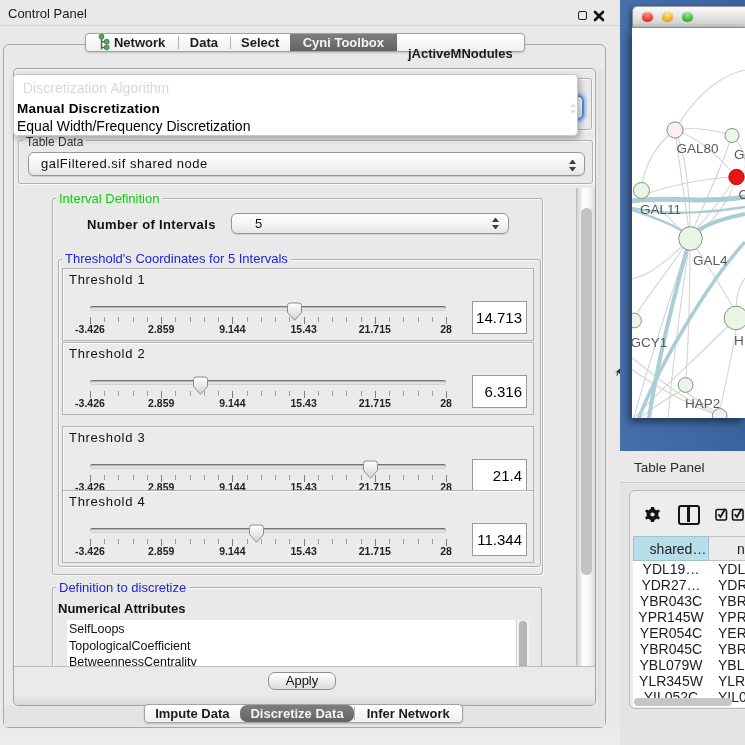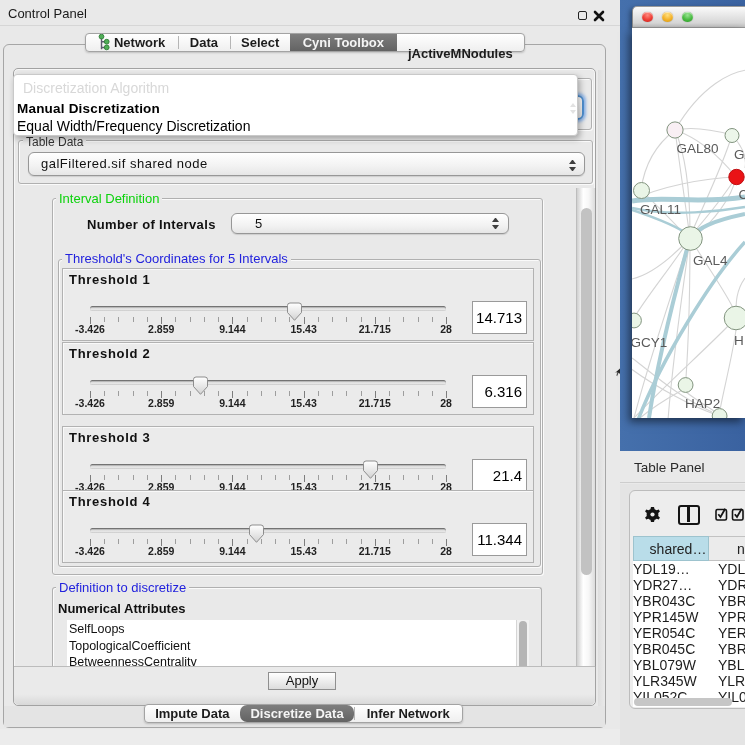--- a/index.html
+++ b/index.html
@@ -10,21 +10,21 @@
 .gtitle { position:absolute; font-size:13px; background:#e9e9e9; padding:0 3px; line-height:13px; }
 .combo { position:absolute; border:1px solid #979797; border-radius:6px; background:linear-gradient(#ffffff,#f2f2f2 60%,#e6e6e6); box-shadow:0 1px 1px rgba(0,0,0,.12); font-size:13px; color:#111; }
 .combo .ar { position:absolute; right:7px; width:7px; }
 .tr0 { width:0; height:0; border-left:3.2px solid transparent; border-right:3.2px solid transparent; border-bottom:4.8px solid #3f3f3f; position:absolute; }
 .tr1 { width:0; height:0; border-left:3.2px solid transparent; border-right:3.2px solid transparent; border-top:4.8px solid #3f3f3f; position:absolute; }
 .tabbar { position:absolute; height:19px; border:1px solid #a3a3a3; border-radius:4px; background:linear-gradient(#ffffff,#efefef); box-shadow:0 1px 2px rgba(0,0,0,.18); display:flex; }
 .tab { font-size:13px; font-weight:bold; color:#1c1c1c; text-align:center; line-height:17px; position:relative; }
 .tab.sep::before { content:""; position:absolute; left:0; top:2px; bottom:2px; width:1px; background:#b5b5b5; }
 .tab.dark { background:linear-gradient(#7e7e7e,#636363); color:#f5f5f5; }
 .thbox { position:absolute; left:62px; width:472px; height:73px; border:1px solid #b2b2b2; background:#ebebeb; box-shadow:inset 1px 1px 0 rgba(255,255,255,.7); }
-.thlabel { position:absolute; left:6px; top:3px; font-size:13px; font-weight:bold; letter-spacing:.7px; color:#111; }
+.thlabel { position:absolute; left:6px; top:3px; font-size:13px; font-weight:normal; letter-spacing:.7px; color:#111; }
 .track { position:absolute; left:27px; top:37px; width:356px; height:5px; border-radius:3px; background:linear-gradient(#8e8e8e,#efefef 60%,#c8c8c8); box-shadow:inset 0 1px 1px rgba(0,0,0,.3); }
 .vbox { position:absolute; left:409px; top:32px; width:55px; height:33px; background:#fff; border:1px solid #9a9a9a; font-size:15px; color:#000; text-align:right; line-height:31px; padding-right:4px; }
 .ticklbl { position:absolute; top:53.5px; font-size:10.5px; font-weight:bold; color:#222; transform:translateX(-50%); }
 </style>
 </head>
 <body>
 
 <div class="abs" style="left:0; top:0; width:620px; height:745px; background:#e9e9e9;"></div>
 <div class="abs" style="left:0; top:0; width:620px; height:26px; background:#e9e9e9; border-bottom:1px solid #d6d6d6;"></div>
 <div class="abs" style="left:8px; top:6px; font-size:13px; color:#1a1a1a;">Control Panel</div>
@@ -275,21 +275,21 @@
 <div class="abs" style="left:52px; top:587px; width:490px; height:79px; border:1px solid #b0b0b0; border-bottom:none; border-radius:3px 3px 0 0; box-shadow:inset 1px 1px 0 rgba(255,255,255,.75);"></div>
 <div class="gtitle" style="left:56px; top:581px; color:#2222dd;">Definition to discretize</div>
 <div class="abs" style="left:58px; top:601px; font-size:13px; font-weight:bold; color:#111;">Numerical Attributes</div>
 <div class="abs" style="left:67px; top:620px; width:449px; height:46px; background:#ffffff; overflow:hidden;">
   <div style="font-size:12.5px; color:#111; padding:1px 0 0 2px; line-height:16.5px;">SelfLoops<br>TopologicalCoefficient<br>BetweennessCentrality</div>
 </div>
 <div class="abs" style="left:516px; top:620px; width:13px; height:46px; background:#f2f2f2; border-left:1px solid #d5d5d5;"></div>
 <div class="abs" style="left:519px; top:621px; width:8px; height:45px; background:#b5b5b5; border-radius:4px 4px 0 0;"></div>
 
 <div class="abs" style="left:14px; top:666px; width:581px; height:39px; background:linear-gradient(#eaeaea 72%,#d8d8d8); border-top:1px solid #bcbcbc; border-radius:0 0 5px 5px;"></div>
-<div class="abs" style="left:268px; top:672px; width:68px; height:18px; border:1px solid #8f8f8f; border-radius:0; background:linear-gradient(#ffffff,#dcdcdc); font-size:13px; text-align:center; line-height:16px; color:#111;">Apply</div>
+<div class="abs" style="left:268px; top:672px; width:68px; height:18px; border:1px solid #8f8f8f; border-radius:7px; background:linear-gradient(#ffffff,#dcdcdc); font-size:13px; text-align:center; line-height:16px; color:#111;">Apply</div>
 
 <div class="abs" style="left:4px; top:706px; width:601px; height:21px; background:#e4e4e4;"></div>
 <div class="abs" style="left:598px; top:70px; width:7px; height:636px; background:linear-gradient(90deg,#dedede,#e9e9e9);"></div>
 
 <div class="tabbar" style="left:144px; top:704px; width:319px;">
   <div class="tab" style="width:95px;">Impute Data</div>
   <div class="tab dark" style="width:115px;border-radius:7px;">Discretize Data</div>
   <div class="tab sep" style="width:108px;">Infer Network</div>
 </div>
 <div class="abs" style="left:0px; top:729px; width:620px; height:16px; background:#ececec;"></div>
@@ -385,18 +385,18 @@
         <rect x="17.5" y="1.5" width="10.5" height="10.5" rx="1.5"></rect>
       </g>
       <path d="M3.3,6.3 L5.5,9 L10.2,0.8" stroke="#141414" stroke-width="1.8" fill="none"></path>
       <path d="M19.8,6.3 L22,9 L26.7,0.8" stroke="#141414" stroke-width="1.8" fill="none"></path>
     </svg>
 
   <div style="position:absolute; left:3px; top:45px; width:76px; height:25px; background:#b9dde9; border:1px solid #9dc3ce; font-size:14px; color:#222; text-align:center; text-indent:14px; line-height:24px;">shared…</div>
   <div style="position:absolute; left:79px; top:45px; width:41px; height:25px; background:#ebebeb; border:1px solid #c2c2c2; border-left:none; font-size:14px; color:#222; padding-left:28px; line-height:24px;">n…</div>
 
   <div style="position:absolute; left:3px; top:70px; width:117px; height:146px; background:#ffffff; font-size:14px; color:#1d1d1d; line-height:16px;">
-    <div style="position:absolute; left:0; width:76px; ">YDL19…<br>YDR27…<br>YBR043C<br>YPR145W<br>YER054C<br>YBR045C<br>YBL079W<br>YLR345W<br>YIL052C</div>
+    <div style="position:absolute; left:0; width:76px; text-align:center;">YDL19…<br>YDR27…<br>YBR043C<br>YPR145W<br>YER054C<br>YBR045C<br>YBL079W<br>YLR345W<br>YIL052C</div>
     <div style="position:absolute; left:85px; width:60px;">YDL19<br>YDR27<br>YBR04<br>YPR14<br>YER05<br>YBR04<br>YBL07<br>YLR34<br>YIL05</div>
   </div>
 
   <div style="position:absolute; left:4px; top:207px; width:98px; height:7.5px; background:#c6c6c6; border-radius:4px;"></div>
 </div>
 
 </body></html>

